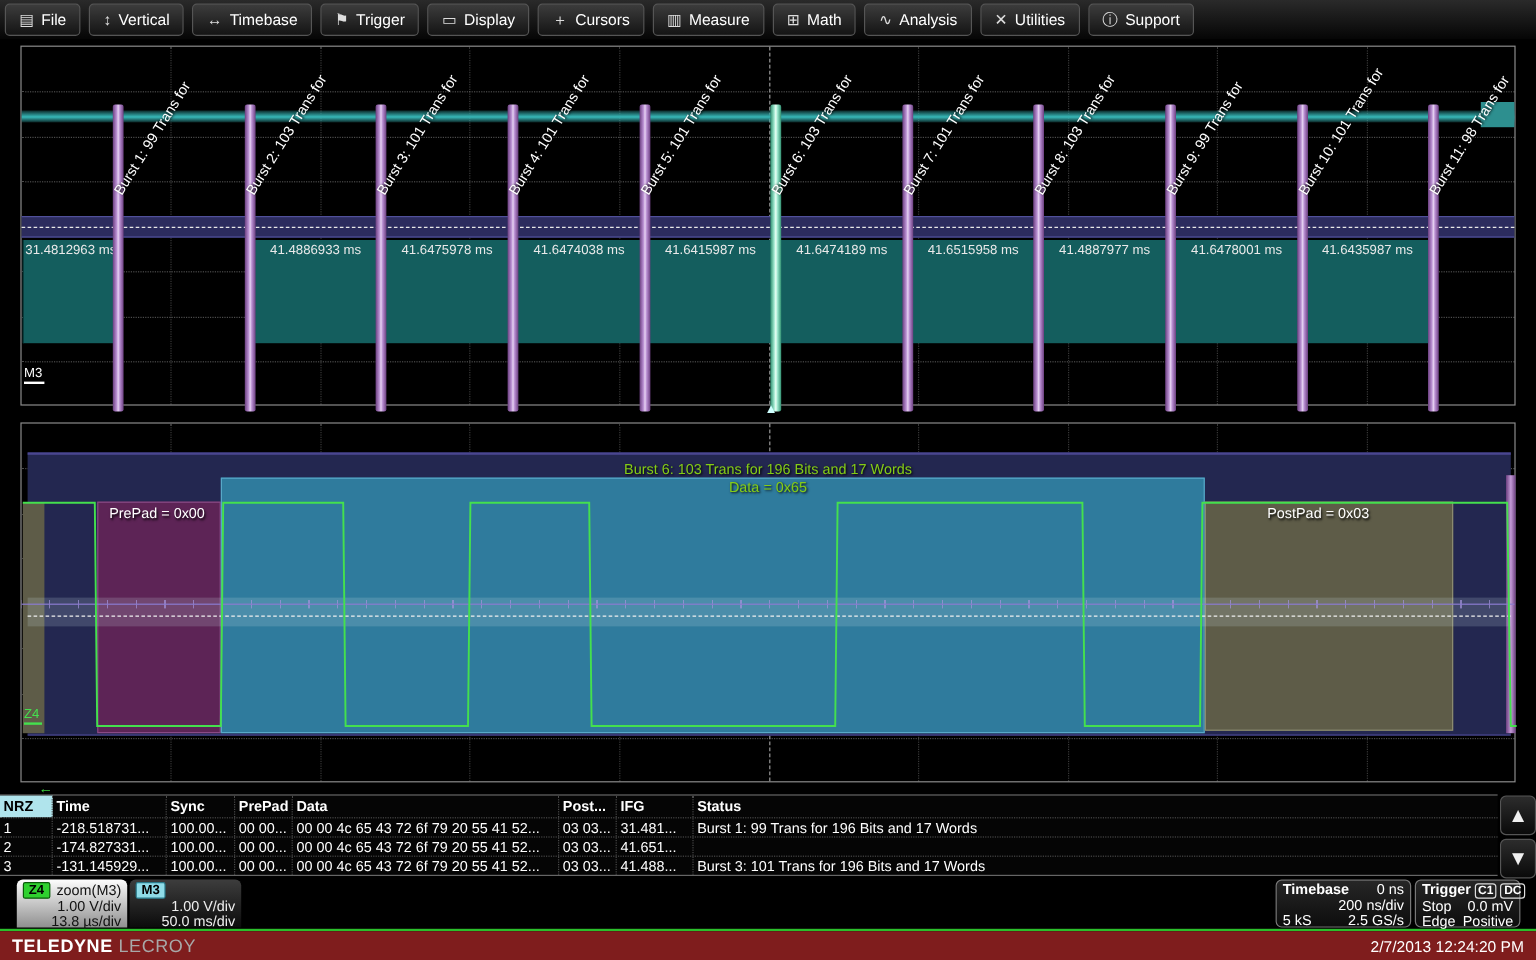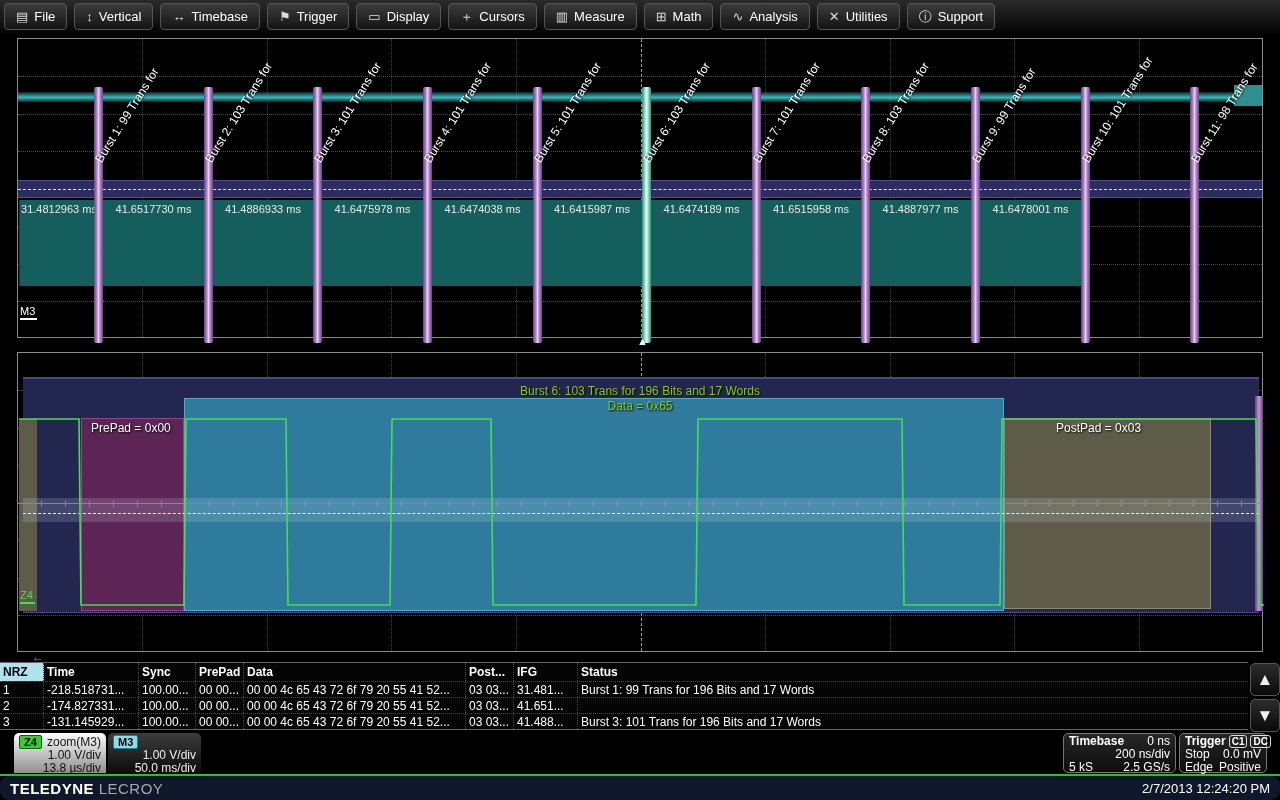--- a/index.html
+++ b/index.html
@@ -95,22 +95,22 @@
   .infobox { position:absolute; top:0; height:40px; background:linear-gradient(#262626,#0d0d0d);
       border:1px solid #777; border-radius:5px; color:#fff; font-size:12px; padding:1px 5px; }
   #box-timebase { left:1063px; width:113px; }
   #box-trigger { left:1179px; width:88px; }
   .ib-row { display:flex; justify-content:space-between; line-height:13px; }
   .ib-title { font-weight:bold; }
   .tbadge { border:1px solid #ddd; border-radius:3px; font-size:10px; font-weight:bold;
       padding:0 2px; margin-left:3px; }
 
   #green-line { position:absolute; left:0; top:774px; width:1280px; height:2px; background:#2bbf2b; }
-  #footer { position:absolute; left:0; top:776px; width:1280px; height:24px; background:#0f172a;
-      display:flex; align-items:center; justify-content:space-between; padding:0 10px;border-radius:9px; }
+  #footer { position:absolute; left:0; top:776px; width:1280px; height:24px; background:#7f1d1d;
+      display:flex; align-items:center; justify-content:space-between; padding:0 10px; }
   #brand { color:#fff; font-size:15px; font-weight:bold; letter-spacing:0.5px; }
   #brand span { color:#a8a8a8; font-weight:normal; }
   #datetime { color:#fff; font-size:13px; }
 </style>
 </head>
 <body>
 
 <div id="screen">
 
   <div id="menubar">
@@ -179,29 +179,29 @@
 
     <div id="noise-trace"></div>
     <div id="noise-blob"></div>
 
     <div id="purple-band">
         <div class="dash"></div>
       </div>
 
     <div id="meas-band">
       <div class="meas-cell" style="left:0;width:79px">31.4812963 ms</div>
-      <div class="meas-cell" style="left:79px;width:110px">41.6517730 ms</div>
       <div class="meas-cell" style="left:189px;width:109px">41.4886933 ms</div>
       <div class="meas-cell" style="left:298px;width:110px">41.6475978 ms</div>
       <div class="meas-cell" style="left:408px;width:110px">41.6474038 ms</div>
       <div class="meas-cell" style="left:518px;width:109px">41.6415987 ms</div>
       <div class="meas-cell" style="left:627px;width:110px">41.6474189 ms</div>
       <div class="meas-cell" style="left:737px;width:109px">41.6515958 ms</div>
       <div class="meas-cell" style="left:846px;width:110px">41.4887977 ms</div>
       <div class="meas-cell" style="left:956px;width:110px">41.6478001 ms</div>
+      <div class="meas-cell" style="left:1066px;width:108px">41.6435987 ms</div>
     </div>
 
     <div class="burst-marker" style="left:76px"></div>
     <div class="burst-marker" style="left:186px"></div>
     <div class="burst-marker" style="left:295px"></div>
     <div class="burst-marker" style="left:405px"></div>
     <div class="burst-marker" style="left:515px"></div>
     <div class="burst-marker sel" style="left:624px"></div>
     <div class="burst-marker" style="left:734px"></div>
     <div class="burst-marker" style="left:843px"></div>

